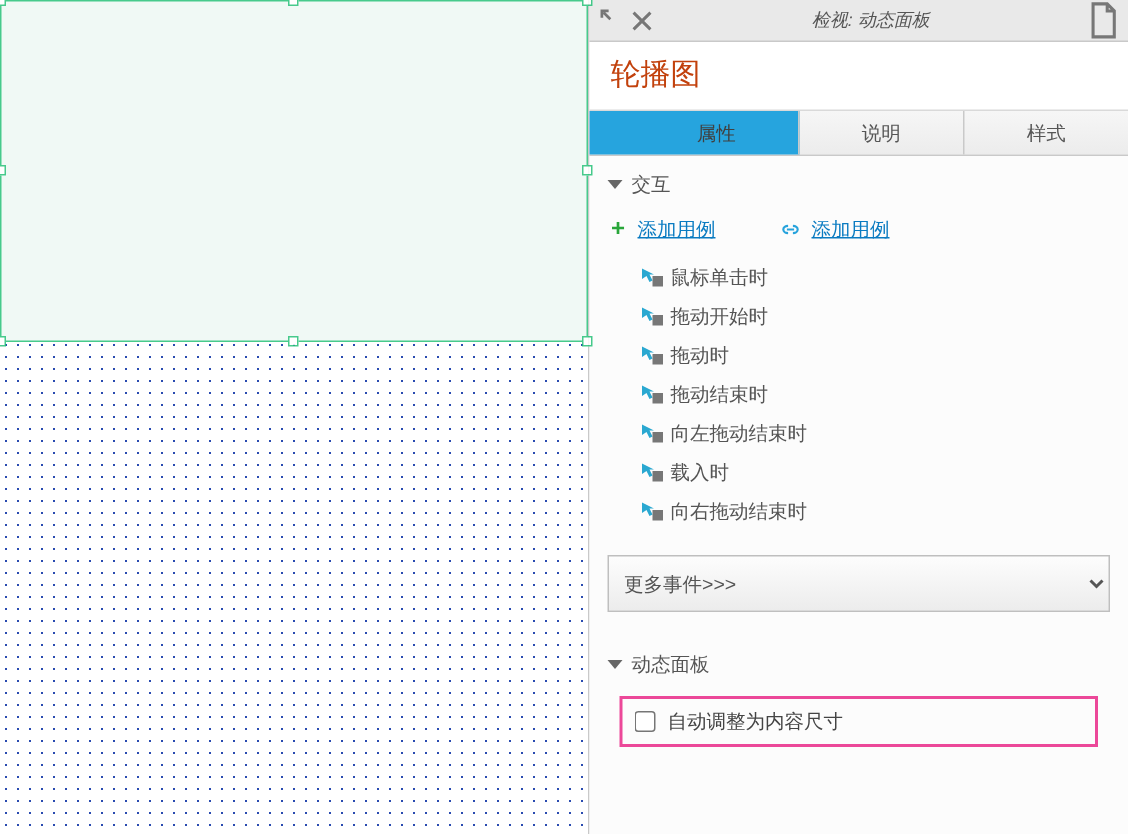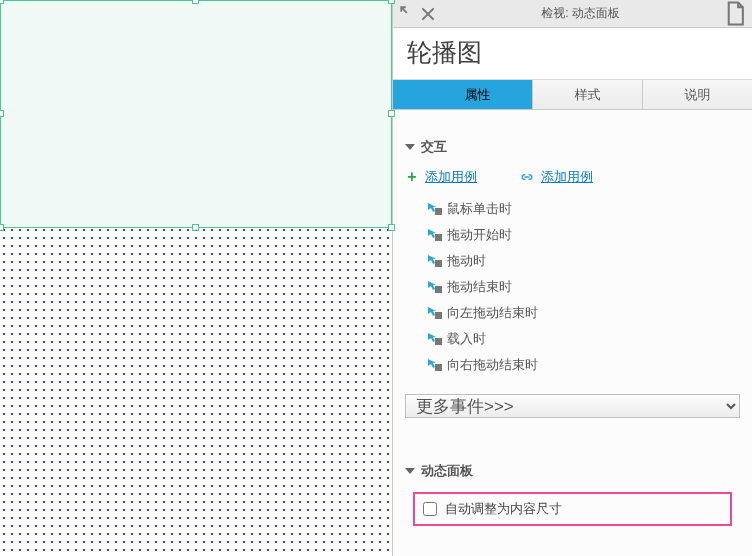--- a/index.html
+++ b/index.html
@@ -62,37 +62,37 @@
     font-size: 12px;
     color: #555;
   }
   .ih-left-icons { display: flex; gap: 2px; padding-left: 6px; }
   .ih-icon-btn {
     width: 18px; height: 18px;
     display: flex; align-items: center; justify-content: center;
     color: #777;
     cursor: pointer;
   }
-  .ih-title { flex: 1; text-align: center; }
+  .ih-title { flex: 1; text-align: center; font-style: italic; }
   .ih-page-icon {
     width: 22px; height: 18px;
     margin-right: 6px;
     display: flex; align-items: center; justify-content: center;
     color: #777;
     cursor: pointer;
   }
 
   .widget-title-bar {
     background: #fff;
     border-bottom: 1px solid #d9d9d9;
     padding: 10px 14px 12px;
   }
   .widget-title {
-    font-size: 25px;
-    color: #404040;
+    font-size: 20px;
+    color: #c2410c;
     border: none;
     outline: none;
     width: 100%;
     background: transparent;
   }
 
   .tabs {
     display: flex;
     height: 30px;
     border-bottom: 1px solid #c9c9c9;
@@ -102,37 +102,36 @@
   .tab {
     flex: 1;
     display: flex;
     align-items: center;
     justify-content: center;
     border-right: 1px solid #c9c9c9;
     color: #555;
     cursor: pointer;
   }
   .tab:last-child { border-right: none; }
-  .tab.active { background: #26a4de; color: #000000; padding-left: 30px; }
+  .tab.active { background: #26a4de; color: #404040; padding-left: 30px; }
 
   .inspector-body {
     flex: 1;
     overflow-y: auto;
     background: #fcfcfc;
   }
 
   .section-header {
     display: flex;
     align-items: center;
-    padding: 28px 12px 6px;
+    padding: 10px 12px 6px;
     font-size: 13px;
     color: #555;
     gap: 6px;
     cursor: pointer;
-    font-weight: bold;
   }
   .chevron {
     width: 0; height: 0;
     border-left: 5px solid transparent;
     border-right: 5px solid transparent;
     border-top: 6px solid #666;
   }
 
   .action-links {
     display: flex;
@@ -170,24 +169,24 @@
     cursor: pointer;
   }
   .event-icon { width: 16px; height: 14px; flex-shrink: 0; }
   .event-icon svg { width: 16px; height: 14px; }
 
   .more-events {
     margin: 8px 12px 16px;
   }
   .more-events select {
     width: 100%;
-    height: 24px;
+    height: 38px;
     border: 1px solid #bfbfbf;
     background: linear-gradient(#fdfdfd, #ececec);
-    font-size: 17px;
+    font-size: 13px;
     color: #555;
     padding: 0 6px;
   }
 
   .checkbox-row {
     margin: 6px 20px 0;
     padding: 6px 8px;
     border: 2px solid #ec4899;
     display: flex;
     align-items: center;
@@ -249,22 +248,22 @@
           </svg>
       </div>
     </div>
 
     <div class="widget-title-bar">
       <input class="widget-title" value="轮播图" style="">
     </div>
 
     <div class="tabs">
       <div class="tab active">属性</div>
+      <div class="tab">说明</div>
       <div class="tab">样式</div>
-      <div class="tab">说明</div>
     </div>
 
     <div class="inspector-body">
 
       <div class="section-header">
         <span class="chevron"></span>
         <span>交互</span>
       </div>
 
       <div class="action-links">

